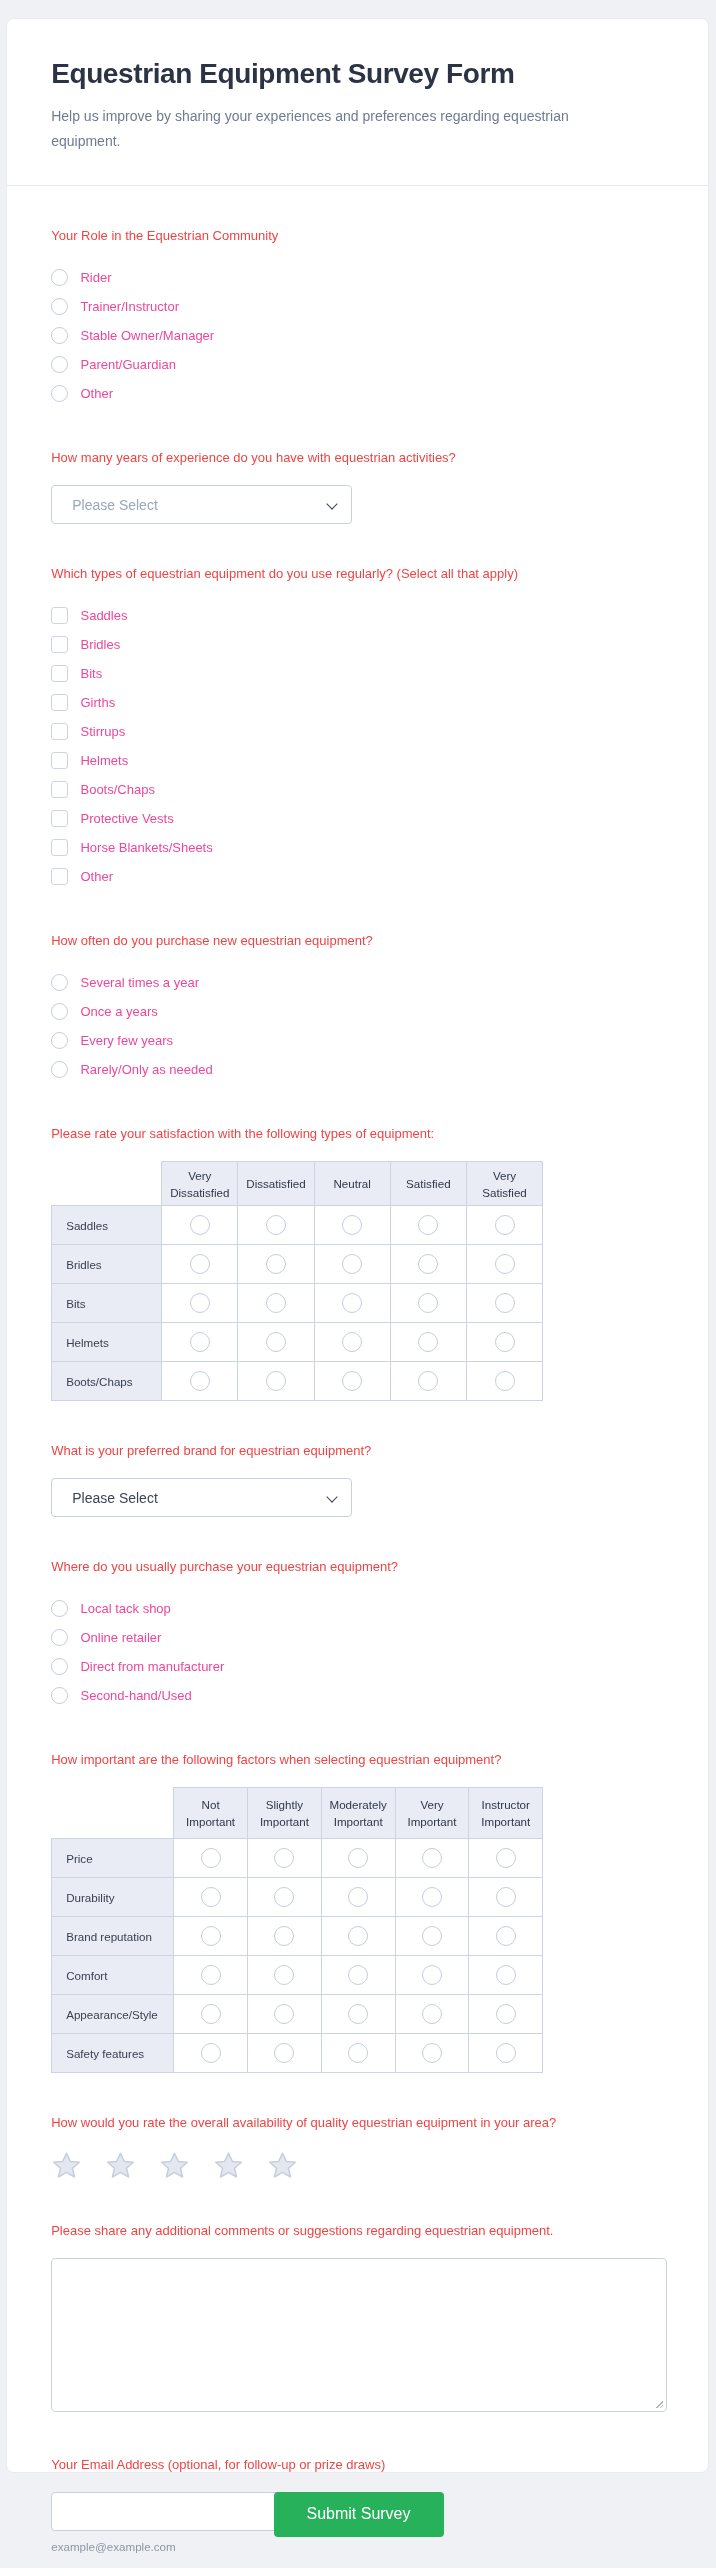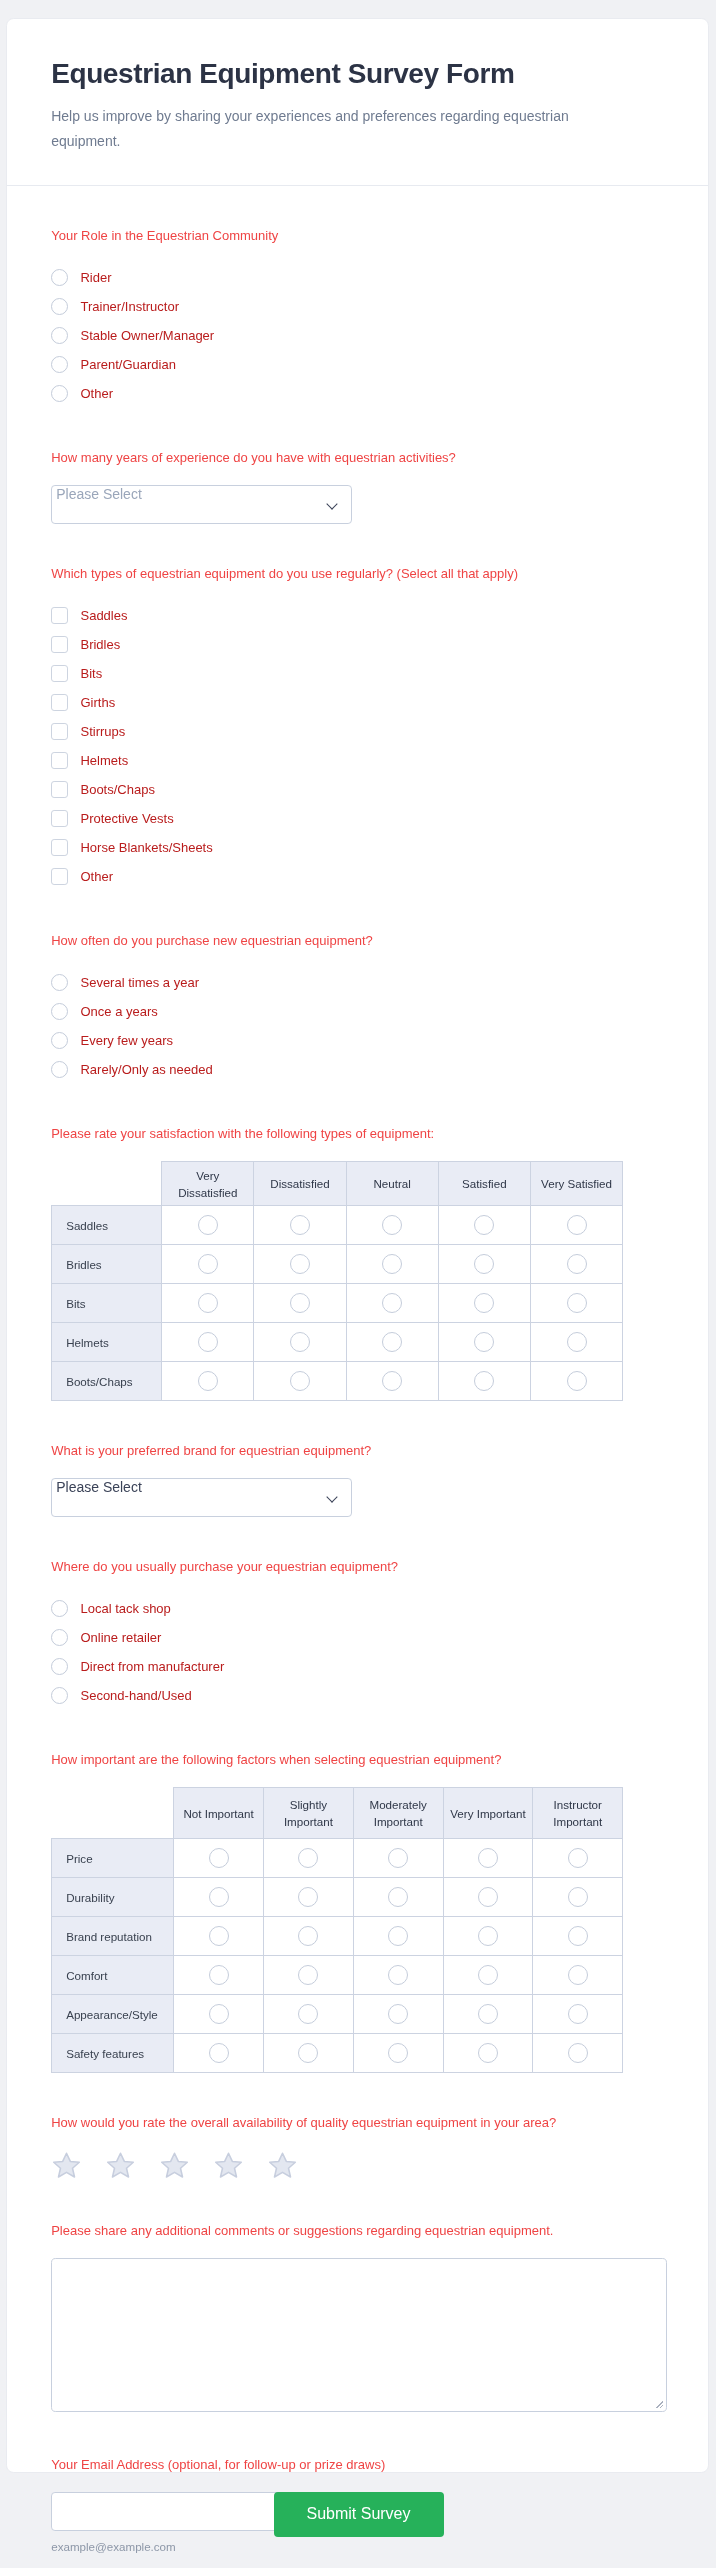--- a/index.html
+++ b/index.html
@@ -12,30 +12,30 @@
   .divider{border-bottom:0.8px solid #e7eaf0;margin:0;}
   .content{padding:0 44px 42px;}
   .q{margin-top:39px;}
   .q-label{font-size:13px;line-height:21px;font-weight:500;color:#ef4444;margin:0 0 17px;max-width:586px;}
   
   .opt{display:flex;align-items:center;height:29px;cursor:pointer;}
   .radio{width:17px;height:17px;border:1.5px solid #c4ccda;border-radius:50%;box-sizing:border-box;
          flex:0 0 17px;background:#fff;}
   .checkbox{width:17px;height:17px;border:1.5px solid #cdd4e0;border-radius:3.1px;box-sizing:border-box;
          flex:0 0 17px;background:#fff;}
-  .opt-label{margin-left:12.3px;font-size:13px;color:#b91c1c;}
+  .opt-label{margin-left:12.3px;font-size:13px;color:#ec4899;}
   
   .select{width:301px;height:39px;border:0.8px solid #c8d0de;border-radius:3.9px;box-sizing:border-box;
-          display:flex;align-items:flex-start;padding:0 4px;background:#fff;cursor:pointer;position:relative;}
+          display:flex;align-items:center;padding:0 20px;background:#fff;cursor:pointer;position:relative;}
   .select .value{font-size:14px;color:#3b4358;}
   .select.placeholder .value{color:#9aa6ba;}
   .chevron{position:absolute;right:15.4px;top:14px;width:7px;height:7px;border-right:1.5px solid #3b4358;
            border-bottom:1.5px solid #3b4358;transform:rotate(45deg);}
   
-  table.matrix{border-collapse:collapse;table-layout:fixed;width:572px;}
+  table.matrix{border-collapse:collapse;table-layout:fixed;width:492px;}
   table.matrix th,table.matrix td{border:0.8px solid #ccd3e1;padding:0;}
   table.matrix th{background:#e9ecf5;font-size:11.6px;font-weight:400;color:#2f3748;line-height:17px;
                   padding:4.6px 6.2px;box-sizing:border-box;}
   table.matrix th.corner{border:none;background:transparent;}
   table.matrix td.rowlabel{background:#e9ecf5;font-size:11.6px;color:#39414f;padding-left:14px;}
   table.matrix td.cell{text-align:center;background:#fff;}
   .mradio{display:inline-block;width:20px;height:20px;border:1.5px solid #c5cddb;border-radius:50%;
           box-sizing:border-box;vertical-align:middle;cursor:pointer;background:#fff;}
   table.matrix.sat col.labels{width:110px;}
   table.matrix.sat thead th{height:39px;}

